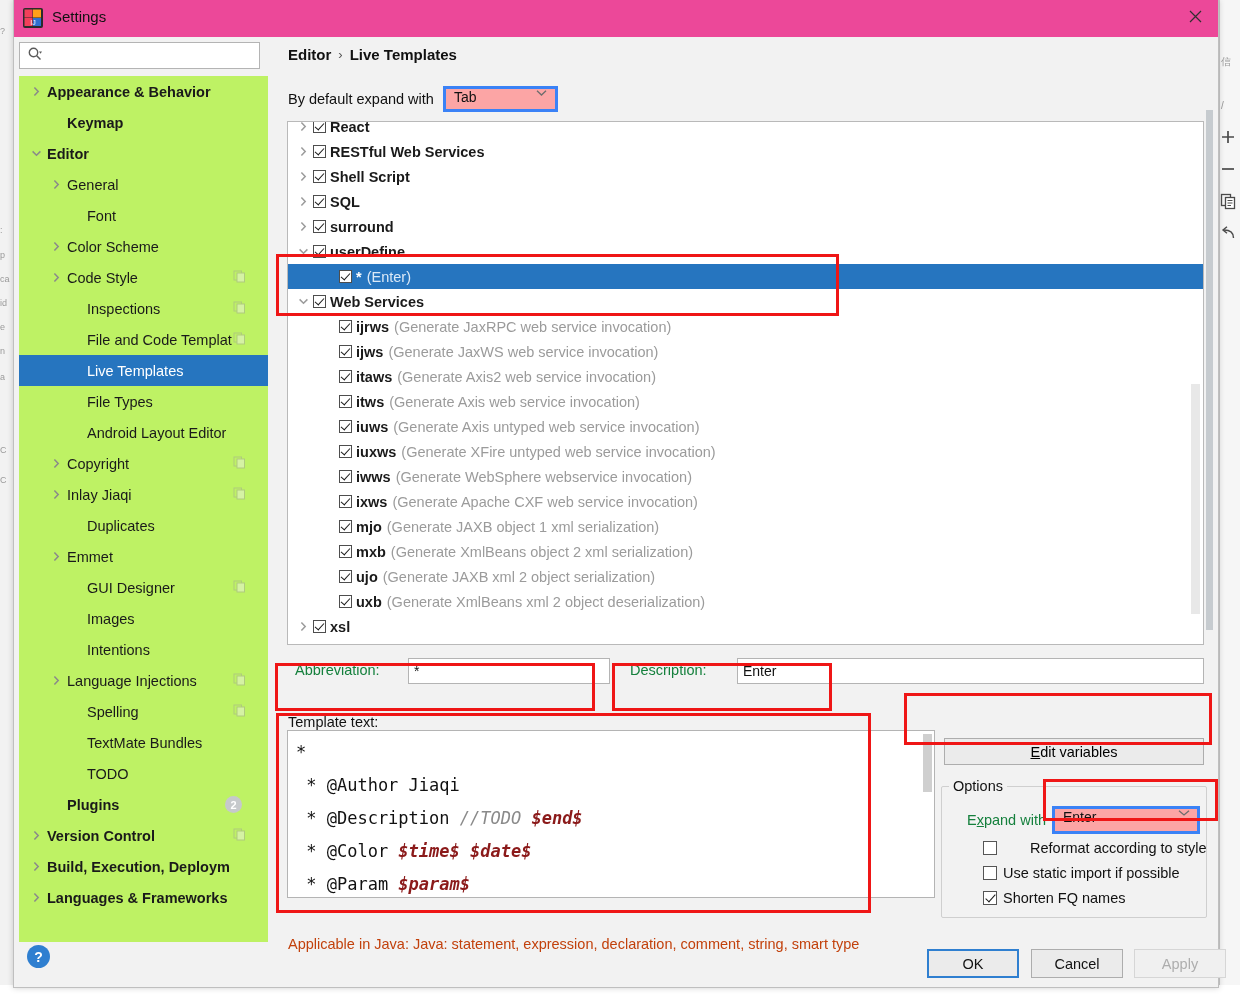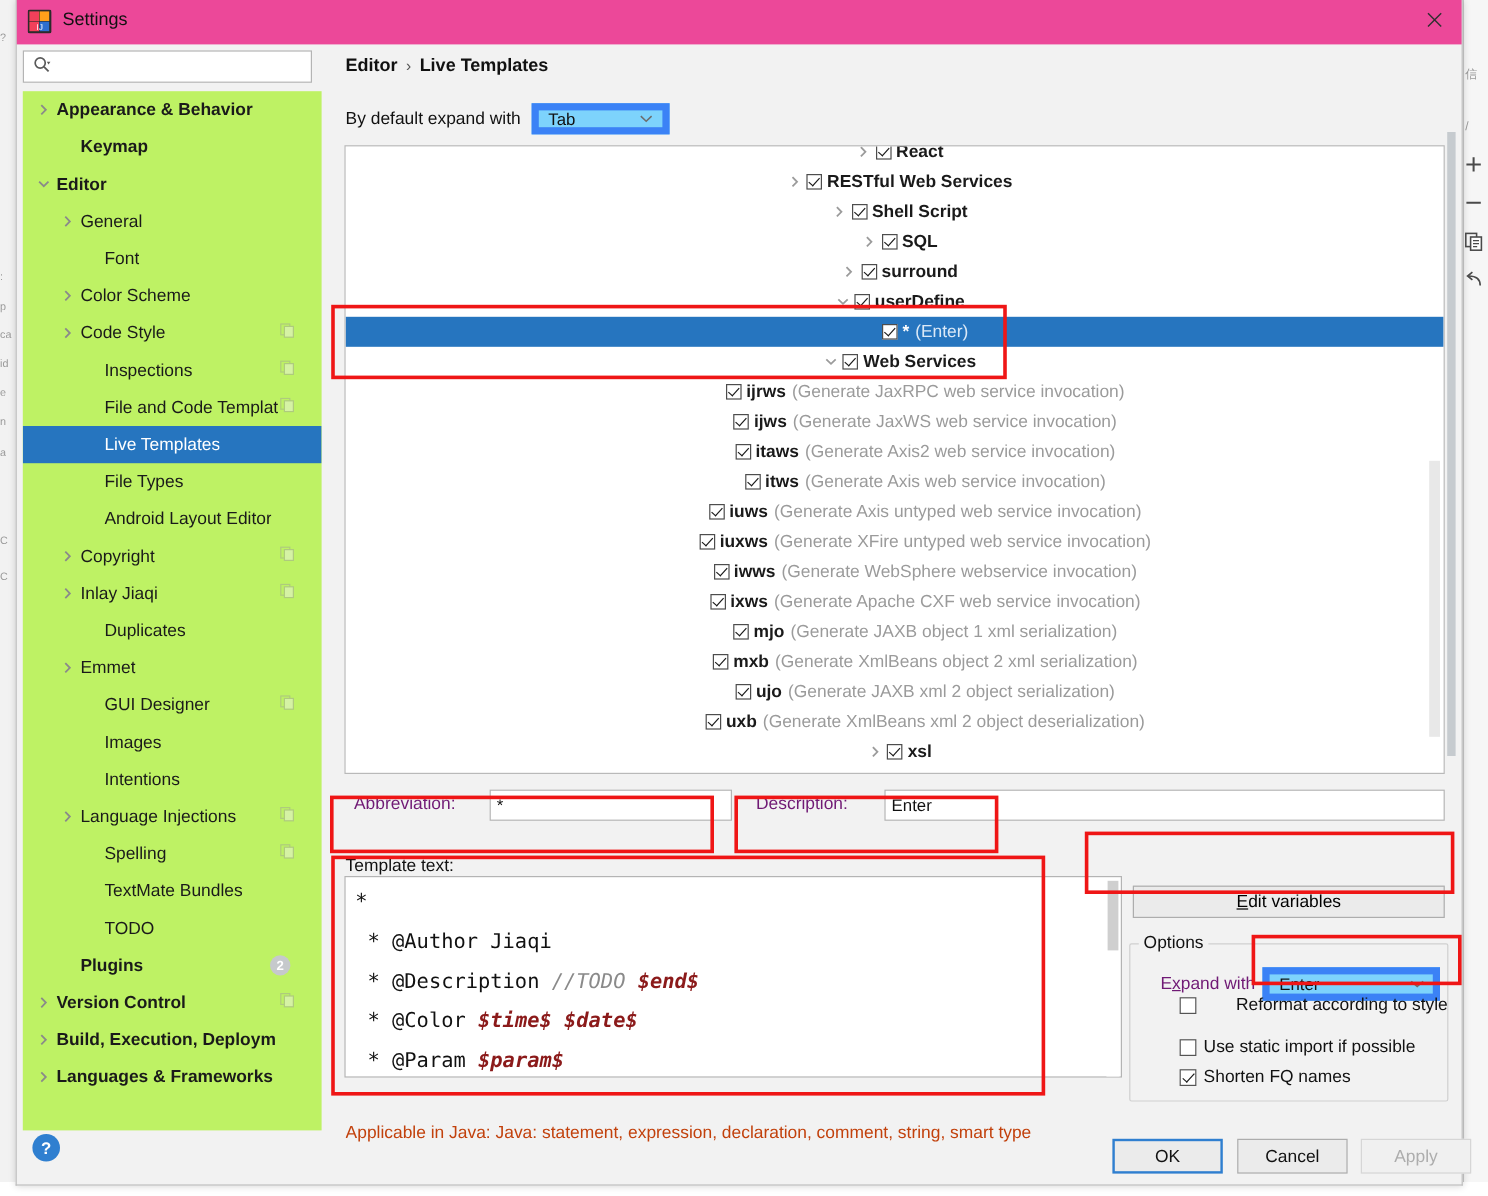--- a/index.html
+++ b/index.html
@@ -52,45 +52,45 @@
 
   
   #help-btn{position:absolute;left:13px;top:945px;width:23px;height:23px;border-radius:50%;background:#2f7fd0;color:#fff;font-size:14px;font-weight:bold;display:flex;align-items:center;justify-content:center;cursor:pointer;}
 
   
   #main{position:absolute;left:262px;top:38px;width:940px;height:900px;}
   #breadcrumb{position:absolute;left:12px;top:8px;font-size:15px;font-weight:bold;color:#111;display:flex;align-items:center;gap:7px;}
   #breadcrumb .sep{font-weight:normal;color:#555;font-size:13px;}
 
   #expandrow{position:absolute;left:12px;top:48px;display:flex;align-items:center;gap:9px;font-size:14.5px;color:#111;}
-  .combo{height:26px;border:6px solid #3b82f6;background:#7dd3fc;display:inline-flex;align-items:center;box-sizing:border-box;cursor:pointer;}
+  .combo{height:26px;border:3px solid #3b82f6;background:#fca5a5;display:inline-flex;align-items:flex-start;box-sizing:border-box;cursor:pointer;}
   .combo .cval{padding:0 8px;font-size:14px;color:#111;flex:1;white-space:nowrap;}
   .combo .carrow{width:26px;display:flex;align-items:center;justify-content:center;}
 
   
   #tree-outer{position:absolute;left:11px;top:83px;width:917px;height:524px;border:1px solid #b9b9b9;background:#fff;box-sizing:border-box;overflow:hidden;}
   #tree{position:absolute;left:0;top:-8px;width:915px;}
-  .t-row{height:25px;display:flex;align-items:center;font-size:14.5px;color:#1a1a1a;white-space:nowrap;cursor:pointer;justify-content:center;}
+  .t-row{height:25px;display:flex;align-items:center;font-size:14.5px;color:#1a1a1a;white-space:nowrap;cursor:pointer;}
   .t-row.sel{background:#2675bf;}
   .t-row.sel .t-name{color:#fff;}
   .t-arrow{width:14px;height:14px;flex:0 0 auto;display:flex;align-items:center;justify-content:center;}
   .t-chk{width:13px;height:13px;border:1px solid #4d4d4d;background:#fff;flex:0 0 auto;margin-right:4px;position:relative;box-sizing:border-box;}
   .t-chk.checked::after{content:"";position:absolute;left:3px;top:0px;width:4px;height:8px;border:solid #1a1a1a;border-width:0 1.6px 1.6px 0;transform:rotate(42deg);}
   .t-name{font-weight:bold;}
   .t-desc{color:#9b9b9b;font-weight:normal;margin-left:5px;}
   .t-row.leaf .t-name{font-weight:bold;}
   #tree-sb{position:absolute;right:3px;top:262px;width:9px;height:230px;background:#e8e8e8;}
 
   
   #tree-tools{position:absolute;left:933px;top:83px;width:38px;height:524px;}
   .tool{width:38px;height:32px;display:flex;align-items:center;justify-content:center;cursor:pointer;}
 
   
   #abbr-row{position:absolute;left:11px;top:620px;width:917px;height:32px;}
-  .fld-label{font-size:14.5px;color:#701a75;}
+  .fld-label{font-size:14.5px;color:#15803d;}
   .fld-label u{text-decoration:underline;}
   .txtfield{border:1px solid #b4b4b4;background:#fff;box-sizing:border-box;height:26px;display:flex;align-items:center;padding:0 5px;font-size:14px;color:#111;}
 
   #tmpl-label{position:absolute;left:12px;top:676px;font-size:14.5px;color:#111;}
   #tmpl-box{position:absolute;left:11px;top:692px;width:648px;height:168px;border:1px solid #b4b4b4;background:#fff;box-sizing:border-box;overflow:hidden;}
   #tmpl-code{font-family:"DejaVu Sans Mono", monospace;font-size:17px;line-height:33px;padding:5px 0 0 8px;white-space:pre;color:#111;}
   #tmpl-code .kw{color:#8b1a1a;font-weight:bold;font-style:italic;}
   #tmpl-code .cmt{color:#8a8a8a;font-style:italic;}
   #tmpl-sb{position:absolute;right:1px;top:1px;width:11px;height:166px;background:#fff;}
   #tmpl-sb i{position:absolute;left:1px;top:2px;width:9px;height:58px;background:#cfcfcf;display:block;}
@@ -599,21 +599,21 @@
         <span class="combo" style="width:148px;height:28px;">
           <span class="cval">Enter</span>
           <span class="carrow">
             <svg width="12" height="8" viewBox="0 0 12 8">
                 <path d="M1 1.8 L6 6 L11 1.8" fill="none" stroke="#6d6d6d" stroke-width="1.3"></path>
               </svg>
           </span>
         </span>
       </div>
       <div id="opt-checks">
-          <div class="opt-chk-row" style="top: 52px; gap: 33px;">
+          <div class="opt-chk-row" style="top: 62px; gap: 33px;">
             <span class="ochk"></span>
             <span>Reformat according to style</span>
           </div>
           <div class="opt-chk-row" style="top: 87px;">
             <span class="ochk"></span>
             <span>Use static import if possible</span>
           </div>
           <div class="opt-chk-row" style="top: 112px;">
             <span class="ochk checked"></span>
             <span>Shorten FQ names</span>

